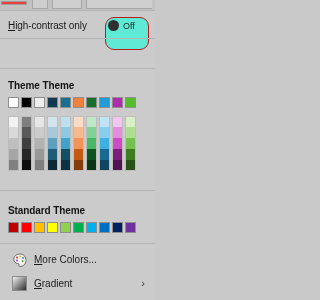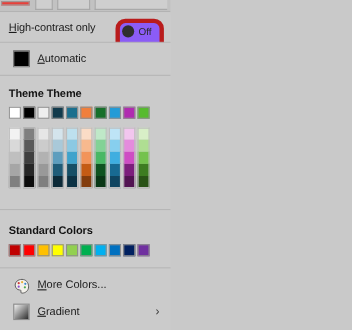--- a/index.html
+++ b/index.html
@@ -18,21 +18,21 @@
   .ribbon-btn{position:absolute;top:0px;height:9px;border:1px solid #a6a6a6;border-top:none;background:#cfcfcf;box-sizing:border-box;}
   .rb1{left:32px;width:16px;}
   .rb2{left:52px;width:30px;}
   .rb3{left:86px;width:66px;border-right:none;}
   .ribbon-line{position:absolute;left:0;top:10px;width:155px;height:1px;background:#b3b3b3;}
 
   
   .hc-row{position:absolute;left:0;top:13px;width:155px;height:27px;background:#cbcbcb;}
   .hc-label{position:absolute;left:8px;top:7px;font-size:10px;color:#1b1b1b;letter-spacing:-0.1px;}
   .hc-label .ak{text-decoration:underline;}
-  .toggle{position:absolute;right:6px;top:4px;width:44px;height:33px;border:4px solid #b91c1c;border-radius:9px;background:#8b5cf6;box-sizing:border-box;}
+  .toggle{position:absolute;right:6px;top:4px;width:44px;height:33px;border:1px solid #b91c1c;border-radius:9px;background:#5eead4;box-sizing:border-box;}
   .toggle .knob{position:absolute;left:2px;top:2px;width:11px;height:11px;border-radius:50%;background:#2f2f2f;}
   .toggle .tlabel{position:absolute;left:17px;top:3px;font-size:9px;color:#2a2a2a;}
   .sep{position:absolute;left:0;width:155px;height:1px;background:#b6b6b6;}
 
   
   .auto-row{position:absolute;left:0;top:39px;width:155px;height:28px;background:#cbcbcb;}
   .auto-sw{position:absolute;left:12px;top:7px;width:15px;height:15px;background:#000;border:1px solid #8c8c8c;box-sizing:border-box;}
   .auto-label{position:absolute;left:34px;top:9px;font-size:10px;}
   .auto-label .ak{text-decoration:underline;}
 
@@ -77,24 +77,20 @@
 
   <div class="hc-row">
     <div class="hc-label"><span class="ak">H</span><span>igh-contrast only</span></div>
     <div class="toggle">
       <div class="knob"></div>
       <div class="tlabel">Off</div>
     </div>
   </div>
   <div class="sep" style="top:38px;"></div>
 
-  <div class="auto-row">
-    <div class="auto-sw"></div>
-    <div class="auto-label"><span class="ak">A</span><span>utomatic</span></div>
-  </div>
   <div class="sep" style="top:68px;"></div>
 
   <div class="heading" style="top:80px;">Theme Theme</div>
   <div class="grid" id="theme-top">
       <div class="col">
         <div class="sw top" style="background: rgb(255, 255, 255);"></div>
       </div>
       <div class="col">
         <div class="sw top" style="background: rgb(0, 0, 0);"></div>
       </div>
@@ -191,21 +187,21 @@
         <div class="sw var v0" style="background: rgb(216, 239, 199);"></div>
         <div class="sw var" style="background: rgb(175, 222, 146);"></div>
         <div class="sw var" style="background: rgb(116, 194, 77);"></div>
         <div class="sw var" style="background: rgb(61, 124, 33);"></div>
         <div class="sw var v4" style="background: rgb(41, 83, 22);"></div>
       </div>
     </div>
 
   <div class="sep" style="top:190px;"></div>
 
-  <div class="heading" style="top:205px;">Standard Colors</div>
+  <div class="heading" style="top:205px;">Standard Theme</div>
   <div class="grid" id="std-grid">
       <div class="col">
         <div class="sw top" style="background: rgb(192, 0, 0);"></div>
       </div>
       <div class="col">
         <div class="sw top" style="background: rgb(255, 0, 0);"></div>
       </div>
       <div class="col">
         <div class="sw top" style="background: rgb(255, 192, 0);"></div>
       </div>

